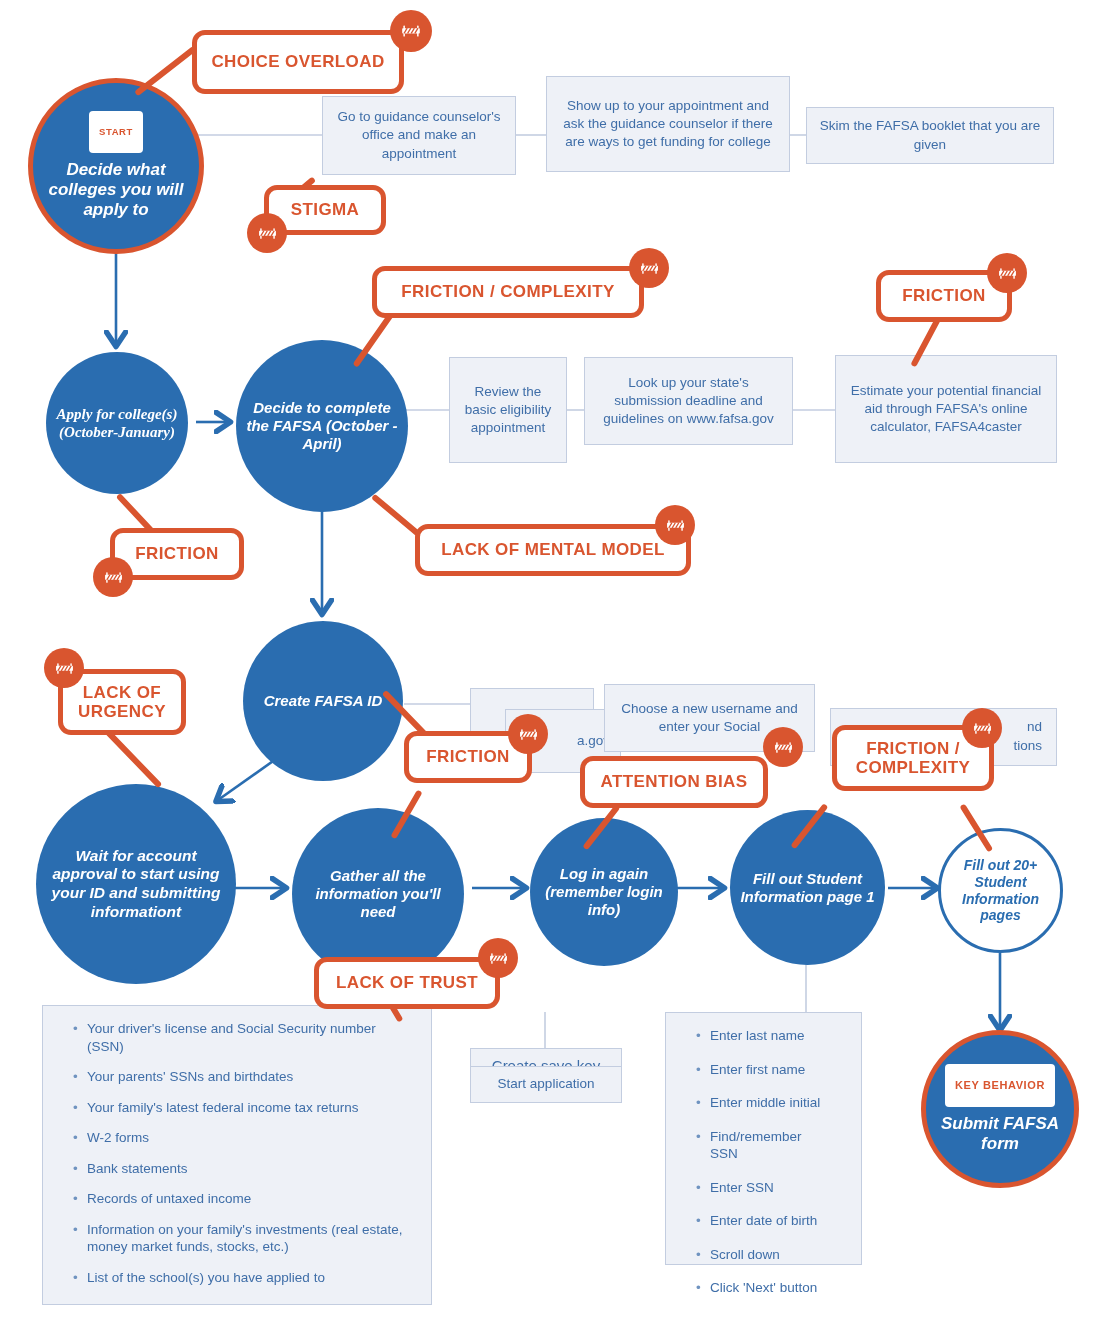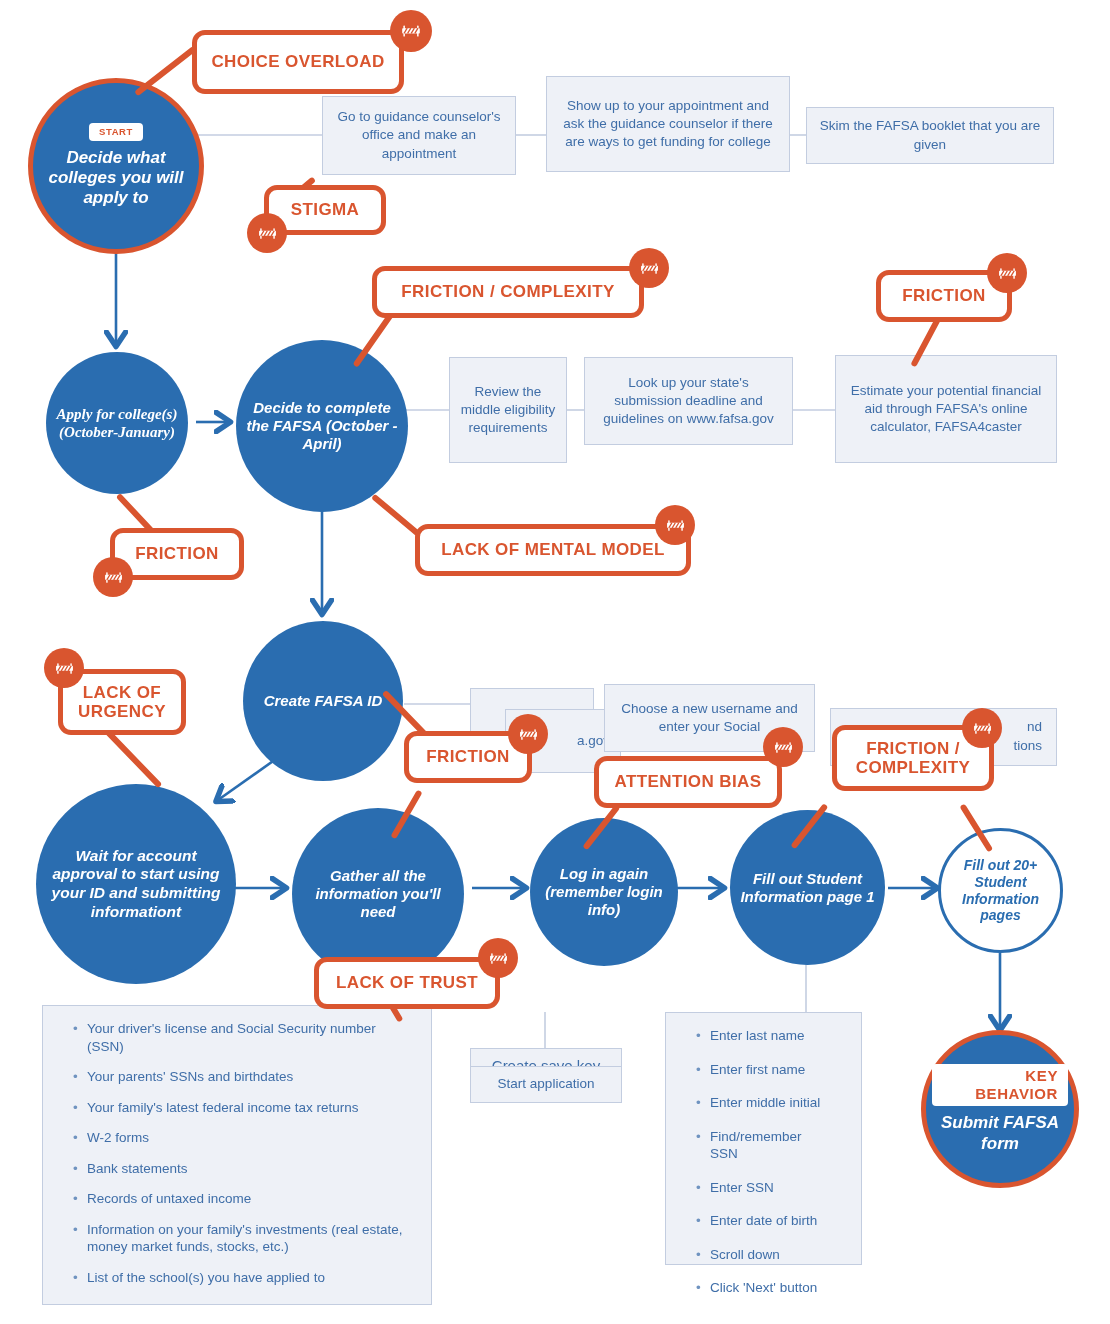--- a/index.html
+++ b/index.html
@@ -18,21 +18,21 @@
     line-height:1.2;box-sizing:border-box;padding:6px;
   }
   .circle.start{border:5px solid #d9552f;}
   .circle.key{border:5px solid #d9552f;}
   .circle.hollow{
     background:#ffffff;color:#2a6db0;border:3px solid #2a6db0;
   }
   .badge{
     background:#ffffff;color:#d9552f;border-radius:4px;
     font-style:normal;font-weight:bold;letter-spacing:.6px;
-    padding:3px 10px;margin-bottom:7px;
+    padding:15px 10px;margin-bottom:7px;
   }
 
   
   .box{
     position:absolute;box-sizing:border-box;
     background:#eef1f7;border:1px solid #c3cde0;
     color:#3f6ea8;text-align:center;
     display:flex;align-items:center;justify-content:center;
     line-height:1.35;padding:6px 8px;
   }
@@ -96,21 +96,21 @@
       <path d="M676,888 L722,888"></path>
       <path d="M888,888 L935,888"></path>
       <path d="M1000,953 L1000,1028"></path>
     </g>
   </svg>
 
   <div class="box" style="left:322px;top:96px;width:194px;height:79px;font-size:13.5px;">Go to guidance counselor's office and make an appointment</div>
   <div class="box" style="left:546px;top:76px;width:244px;height:96px;font-size:13.5px;">Show up to your appointment and ask the guidance counselor if there are ways to get funding for college</div>
   <div class="box" style="left:806px;top:107px;width:248px;height:57px;font-size:13.5px;">Skim the FAFSA booklet that you are given</div>
 
-  <div class="box" style="left:449px;top:357px;width:118px;height:106px;font-size:13.5px;">Review the middle eligibility requirements</div>
+  <div class="box" style="left:449px;top:357px;width:118px;height:106px;font-size:13.5px;">Review the basic eligibility appointment</div>
   <div class="box" style="left:584px;top:357px;width:209px;height:88px;font-size:13.5px;">Look up your state's submission deadline and guidelines on www.fafsa.gov</div>
   <div class="box" style="left:835px;top:355px;width:222px;height:108px;font-size:13.5px;">Estimate your potential financial aid through FAFSA's online calculator, FAFSA4caster</div>
 
   <div class="box" style="left:470px;top:688px;width:124px;height:70px;font-size:13.5px;"></div>
   <div class="box" style="left:505px;top:709px;width:116px;height:64px;font-size:13.5px;justify-content:flex-end;padding-right:10px;">a.gov</div>
   <div class="box" style="left:604px;top:684px;width:211px;height:68px;font-size:13.5px;">Choose a new username and enter your Social</div>
   <div class="box" style="left:830px;top:708px;width:227px;height:58px;font-size:13.5px;flex-direction:column;align-items:flex-end;justify-content:center;padding-right:14px;line-height:1.4;">
     <span>nd</span>
     <span>tions</span>
   </div>
@@ -175,21 +175,21 @@
 
   <div class="circle" style="left:730px;top:810px;width:155px;height:155px;font-size:15px;">
     <span>Fill out Student Information page 1</span>
   </div>
 
   <div class="circle hollow" style="left:938px;top:828px;width:125px;height:125px;font-size:14px;">
     <span>Fill out 20+ Student Information pages</span>
   </div>
 
   <div class="circle key" style="left:921px;top:1030px;width:158px;height:158px;font-size:17px;">
-    <span class="badge" style="font-size:15px;text-align:right;">KEY BEHAVIOR</span>
+    <span class="badge" style="font-size:11px;text-align:right;">KEY BEHAVIOR</span>
     <span>Submit FAFSA form</span>
   </div>
 
   <div class="lead" style="left:136px;top:91px;width:74px;transform:rotate(-38deg);"></div>
   <div class="lead" style="left:259px;top:222px;width:72px;transform:rotate(-40deg);"></div>
   <div class="lead" style="left:355px;top:363px;width:74px;transform:rotate(-55deg);"></div>
   <div class="lead" style="left:913px;top:363px;width:66px;transform:rotate(-62deg);"></div>
   <div class="lead" style="left:118px;top:492px;width:63px;transform:rotate(47deg);"></div>
   <div class="lead" style="left:373px;top:493px;width:68px;transform:rotate(40deg);"></div>
   <div class="lead" style="left:99px;top:720px;width:88px;transform:rotate(46deg);"></div>
@@ -329,21 +329,21 @@
         </g>
       <g stroke="#d9552f" stroke-width="1.3">
         <line x1="5" y1="14.4" x2="8.2" y2="9.2"></line>
           <line x1="8.6" y1="14.4" x2="11.8" y2="9.2"></line>
         <line x1="12.2" y1="14.4" x2="15.4" y2="9.2"></line>
           <line x1="15.8" y1="14.4" x2="19" y2="9.2"></line>
         </g>
     </svg>
   </div>
 
-  <div class="callout" style="left:594px;top:756px;width:188px;height:52px;font-size:17px;">ATTENTION BIAS</div>
+  <div class="callout" style="left:580px;top:756px;width:188px;height:52px;font-size:17px;">ATTENTION BIAS</div>
   <div class="ico" style="left:763px;top:727px;width:40px;height:40px;">
     <svg viewBox="0 0 24 24" width="23" height="23">
         <g fill="#fff">
       <rect x="4.4" y="6.6" width="1.5" height="11" rx=".6"></rect>
           <rect x="18.1" y="6.6" width="1.5" height="11" rx=".6"></rect>
       <rect x="3.2" y="9.2" width="17.6" height="5.2" rx=".7"></rect>
         </g>
       <g stroke="#d9552f" stroke-width="1.3">
         <line x1="5" y1="14.4" x2="8.2" y2="9.2"></line>
           <line x1="8.6" y1="14.4" x2="11.8" y2="9.2"></line>

